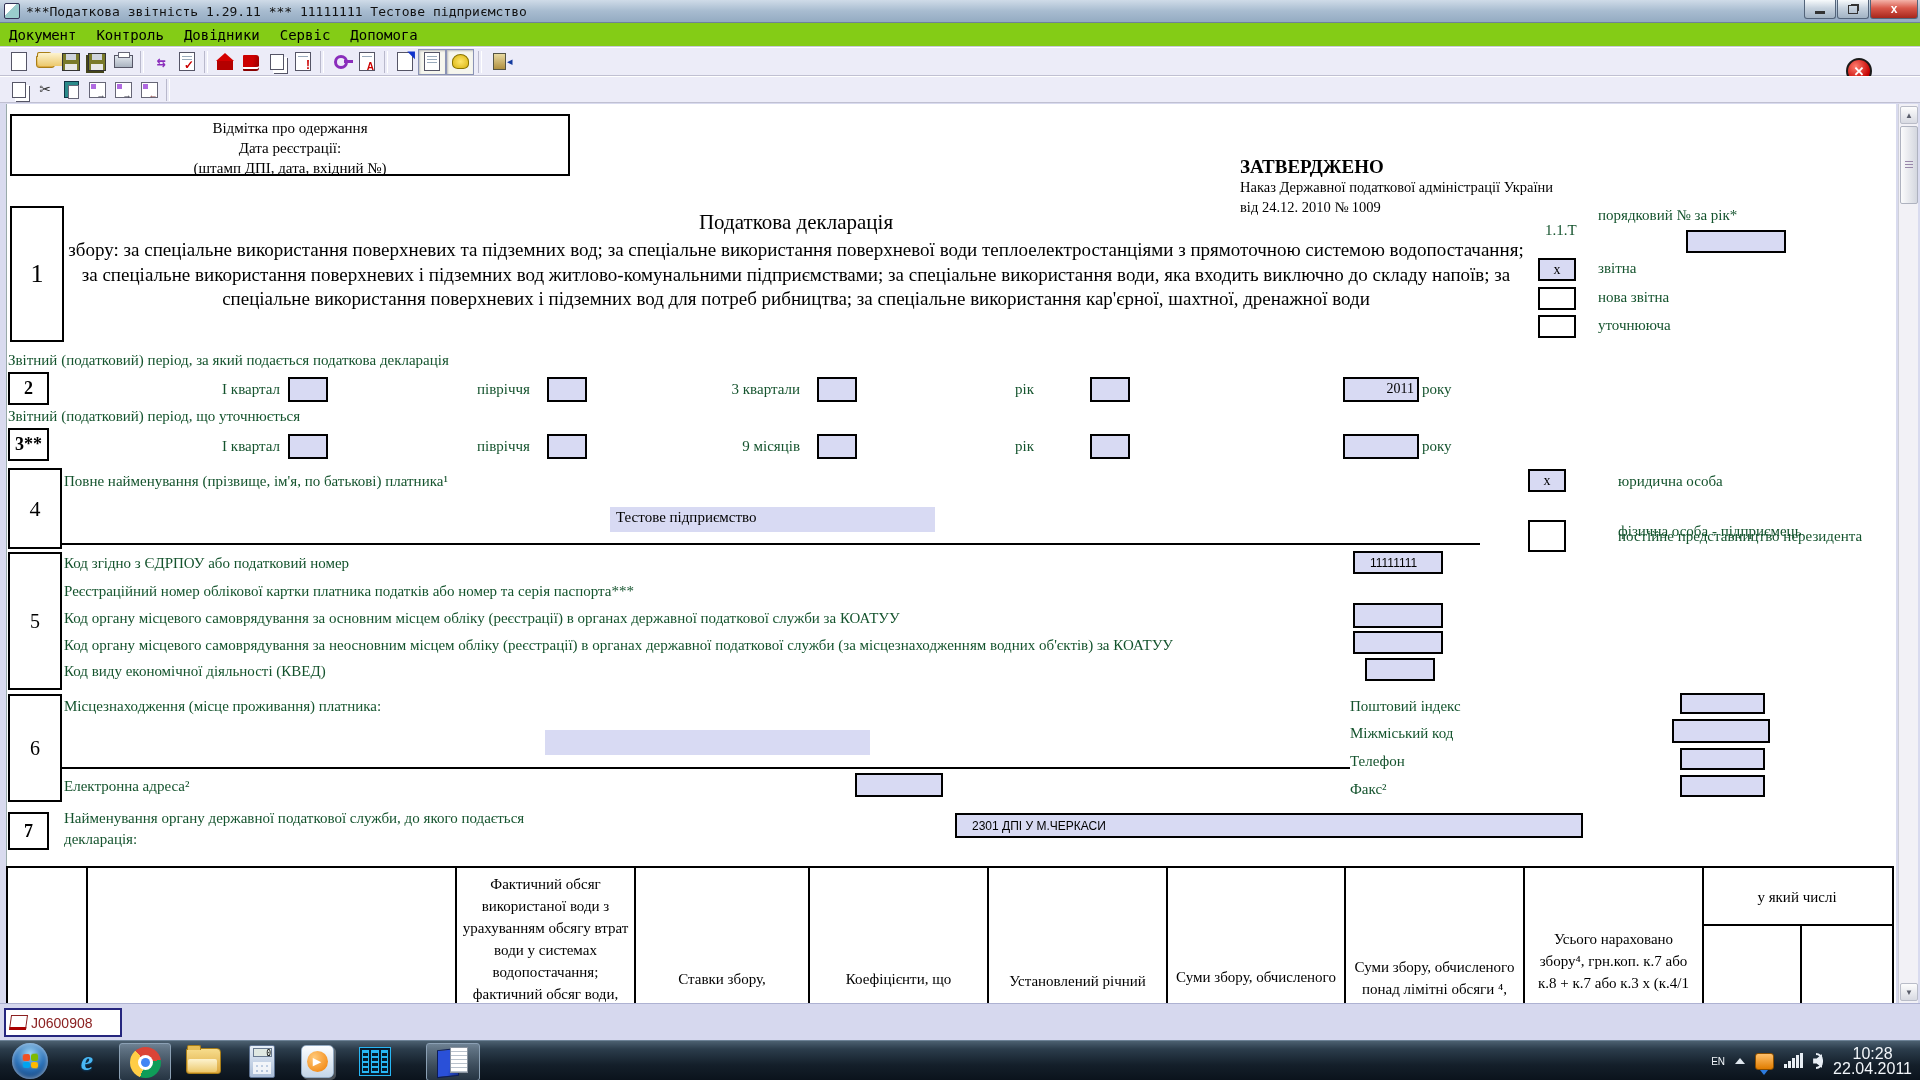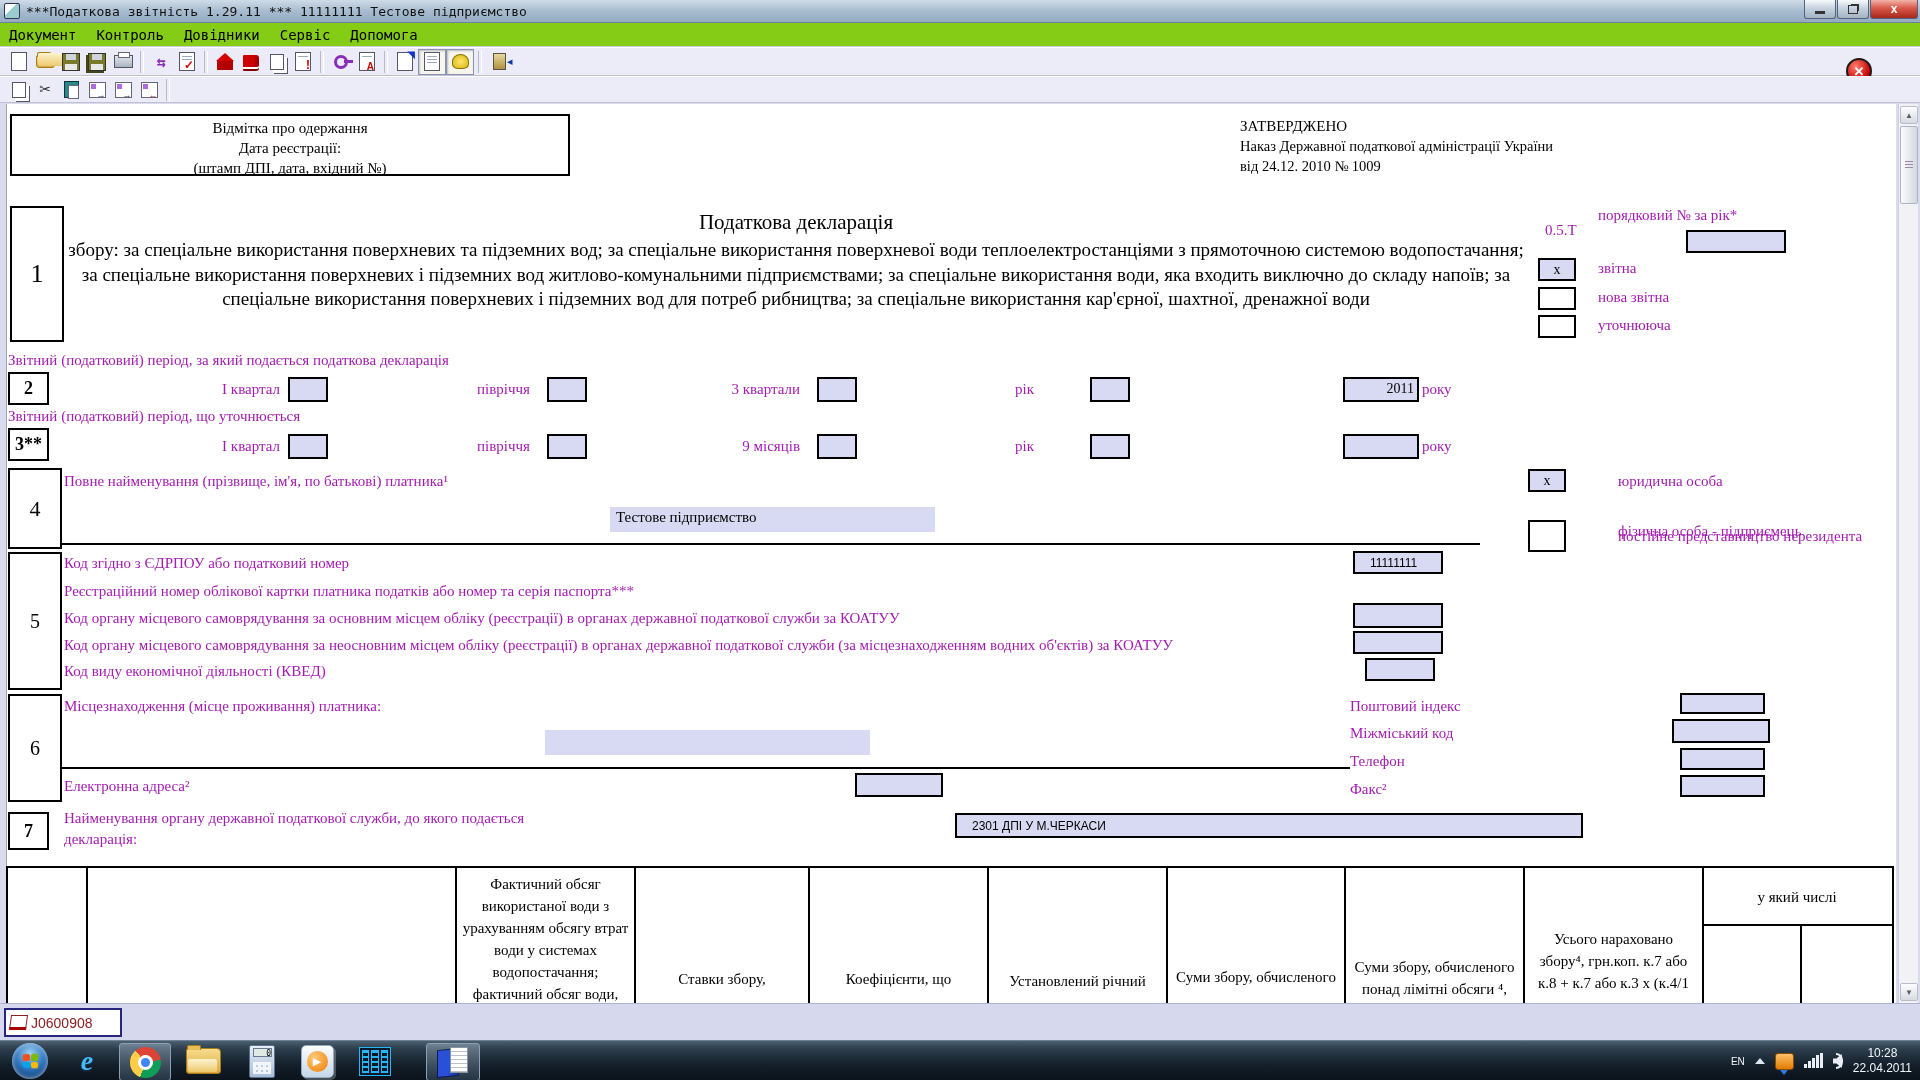--- a/index.html
+++ b/index.html
@@ -66,21 +66,21 @@
   #client{left:0;top:104px;width:1920px;height:899px;background:#d9dbef;}
   #formwhite{position:absolute;left:6px;top:0;width:1890px;height:899px;background:#fff;border-left:1px solid #9aa;box-sizing:border-box;}
   
   #vscroll{left:1898px;top:104px;width:19px;height:899px;background:#f2f1f6;border-left:1px solid #cfd0da;}
   .sarrow{position:absolute;left:1px;width:16px;height:16px;background:linear-gradient(#fdfdfd,#d8dae2);
     border:1px solid #b9bcc8;border-radius:2px;color:#5a5e6b;font-size:8px;display:flex;align-items:center;justify-content:center;}
   #sthumb{position:absolute;left:1px;top:22px;width:16px;height:76px;background:linear-gradient(90deg,#fbfbfc,#d4d7df);
     border:1px solid #aeb2bf;border-radius:2px;}
   #sthumb::after{content:"";position:absolute;left:4px;top:34px;width:8px;height:1px;background:#98a;box-shadow:0 3px 0 #98a,0 6px 0 #98a;}
   
-  .lbl{position:absolute;font-size:15px;white-space:nowrap;color:#a21caf;}
+  .lbl{position:absolute;font-size:15px;white-space:nowrap;color:#14532d;}
   .numbox{position:absolute;border:2px solid #000;background:#fff;display:flex;align-items:center;justify-content:center;}
   .ibox{position:absolute;background:#d8daf3;border:2px solid #000;box-sizing:border-box;
     font-family:"Liberation Sans",sans-serif;font-size:12px;display:flex;align-items:center;padding:0 15px;}
   .fillbox{position:absolute;background:#d8daf3;}
   .pbox{position:absolute;width:40px;height:25px;background:#d8daf3;border:2px solid #000;box-sizing:border-box;}
   .cbx{position:absolute;width:38px;height:23px;border:2px solid #000;background:#fff;box-sizing:border-box;
     display:flex;align-items:center;justify-content:center;font-size:14px;}
   .cbx.on{background:#d8daf3;}
   .hline{position:absolute;height:2px;background:#000;}
   .rlabel{text-align:right;}
@@ -125,21 +125,21 @@
     repeating-linear-gradient(#fff 0 3px,#b9c2cc 3px 4px);border:1px solid #8a94a0;}
   #tray{position:absolute;right:2px;top:0;height:40px;display:flex;align-items:center;gap:10px;
     color:#f2f6fa;font-family:"Liberation Sans",sans-serif;}
   .tri-up{width:0;height:0;border-left:5px solid transparent;border-right:5px solid transparent;border-bottom:6px solid #dfe7ee;}
   .updateic{width:17px;height:15px;background:linear-gradient(#ffc06a,#e07c00);border:1px solid #8a4e00;border-radius:3px;position:relative;}
   .updateic::after{content:"";position:absolute;left:4px;bottom:-6px;border-left:4px solid transparent;border-right:4px solid transparent;border-top:5px solid #2d7ce0;}
   .sig{display:flex;align-items:flex-end;gap:1px;height:14px;}
   .sig i{width:3px;background:#e8eef4;display:block;}
   .spk{width:9px;height:14px;background:#e8eef4;clip-path:polygon(0 32%,40% 32%,100% 0,100% 100%,40% 68%,0 68%);position:relative;}
   .spk-arc{width:5px;height:12px;border:2px solid #e8eef4;border-left:none;border-radius:0 10px 10px 0;margin-left:-6px;}
-  #clock{text-align:center;font-size:12px;line-height:15px;margin-right:6px;}
+  #clock{text-align:center;font-size:16px;line-height:15px;margin-right:6px;}
 </style>
 </head>
 <body>
 
 <div id="screen">
 
   <div class="abs" id="titlebar">
     <span class="appicon"></span>
     <span>***Податкова звітність 1.29.11 *** 11111111 Тестове підприємство</span>
     <div id="winbtns">
@@ -267,31 +267,31 @@
     <div id="formwhite"></div>
   </div>
 
   <div class="abs" style="left:10px;top:114px;width:560px;height:62px;border:2px solid #000;text-align:center;font-size:15px;line-height:20px;padding-top:2px;box-sizing:border-box;background:#fff;">
     <div>Відмітка про одержання</div>
     <div>Дата реєстрації:</div>
     <div>(штамп ДПІ, дата, вхідний №)</div>
   </div>
 
   <div class="abs" style="left:1240px;top:116px;font-size:14.5px;line-height:20px;">
-    <div style="font-weight:normal;font-size:15px;">ЗАТВЕРДЖЕНО</div>
+    <div style="font-weight:bold;font-size:19px;margin-top:41px;">ЗАТВЕРДЖЕНО</div>
     <div>Наказ Державної податкової адміністрації України</div>
     <div>від 24.12. 2010 № 1009</div>
   </div>
 
   <div class="numbox" style="left:10px;top:206px;width:50px;height:132px;font-size:26px;">
       <span>1</span>
     </div>
   <div class="abs" style="left:65px;top:210px;width:1462px;text-align:center;font-size:21px;">Податкова декларація</div>
   <div class="abs" style="left:65px;top:238px;width:1462px;text-align:center;font-size:19px;line-height:24.5px;">збору: за спеціальне використання поверхневих та підземних вод; за спеціальне використання поверхневої води теплоелектростанціями з прямоточною системою водопостачання; за спеціальне використання поверхневих і підземних вод житлово-комунальними підприємствами; за спеціальне використання води, яка входить виключно до складу напоїв; за спеціальне використання поверхневих і підземних вод для потреб рибництва; за спеціальне використання кар'єрної, шахтної, дренажної води</div>
-  <div class="lbl" style="left:1545px;top:222px;">0.5.Т</div>
+  <div class="lbl" style="left:1545px;top:222px;">1.1.Т</div>
   <div class="lbl" style="left:1598px;top:207px;">порядковий № за рік*</div>
   <div class="ibox" style="left:1686px;top:230px;width:100px;height:23px;">
       <span></span>
     </div>
   <div class="cbx on" style="left:1538px;top:258px;">
       <span>x</span>
     </div>
   <div class="lbl" style="left:1598px;top:260px;">звітна</div>
   <div class="cbx" style="left:1538px;top:287px;">
       <span></span>

